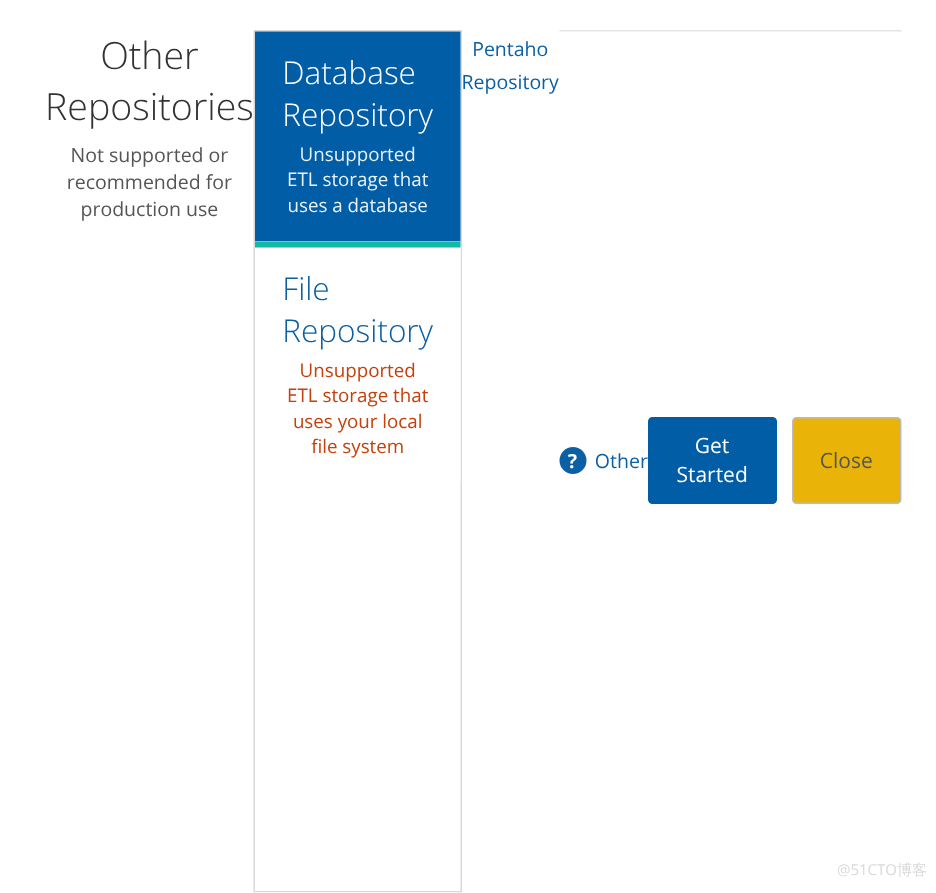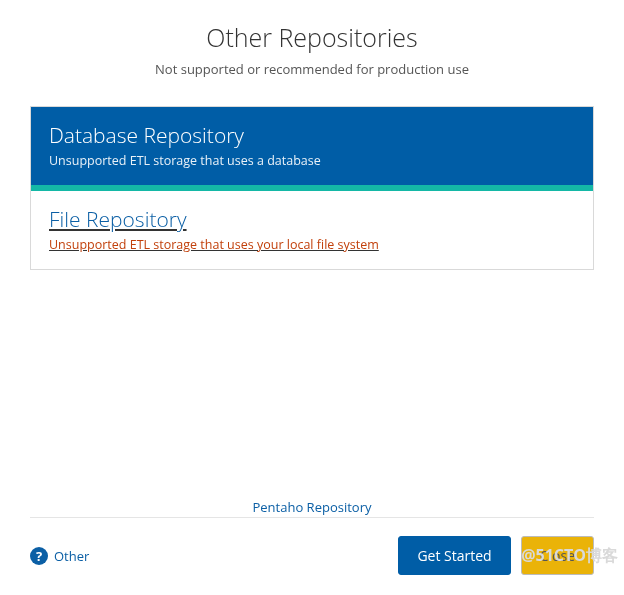--- a/index.html
+++ b/index.html
@@ -12,21 +12,20 @@
       background: #ffffff;
       width: 624px;
       height: 595px;
       position: relative;
       color: #333;
     }
     .container {
       padding: 20px 30px 0 30px;
       height: 100%;
       display: flex;
-      flex-direction: column;
     }
     .header {
       text-align: center;
       margin-bottom: 28px;
     }
     .header h1 {
       font-size: 25px;
       font-weight: 300;
       color: #333;
       margin-bottom: 6px;
@@ -42,40 +41,40 @@
     .repo-item {
       padding: 14px 18px 16px 18px;
       cursor: pointer;
     }
     .repo-item.selected {
       background: #005da6;
       color: #ffffff;
     }
     .repo-item:not(.selected) {
       background: #ffffff;
-      border-top: 6px solid #14b8a6;
-      text-decoration: underline;
+      border-top: 4px solid #14b8a6;
     }
     .repo-item:first-child {
       border-top: none;
     }
     .repo-title {
       font-size: 21px;
       font-weight: 300;
       margin-bottom: 3px;
     }
     .repo-item.selected .repo-title {
       color: #ffffff;
     }
     .repo-item:not(.selected) .repo-title {
       color: #0b5fa5;
     }
     .repo-desc {
       font-size: 12.5px;
       font-weight: 400;
+      text-align: center;
     }
     .repo-item.selected .repo-desc {
       color: #e8f1f8;
     }
     .repo-item:not(.selected) .repo-desc {
       color: #c2410c;
     }
     .spacer {
       flex: 1;
     }
@@ -133,25 +132,24 @@
       border: 1px solid #005da6;
     }
     .btn-secondary {
       background: #eab308;
       color: #555;
       border: 1px solid #bbb;
     }
     .watermark {
       position: absolute;
       right: 6px;
-      bottom: 28px;
-      font-size: 16px;
+      bottom: 8px;
+      font-size: 10px;
       color: #d9d9d9;
       pointer-events: none;
-      font-weight: bold;
     }
   </style>
 </head>
 <body>
 
 <div class="container">
   <div class="header">
     <h1>Other Repositories</h1>
     <div class="subtitle">Not supported or recommended for production use</div>
   </div>

